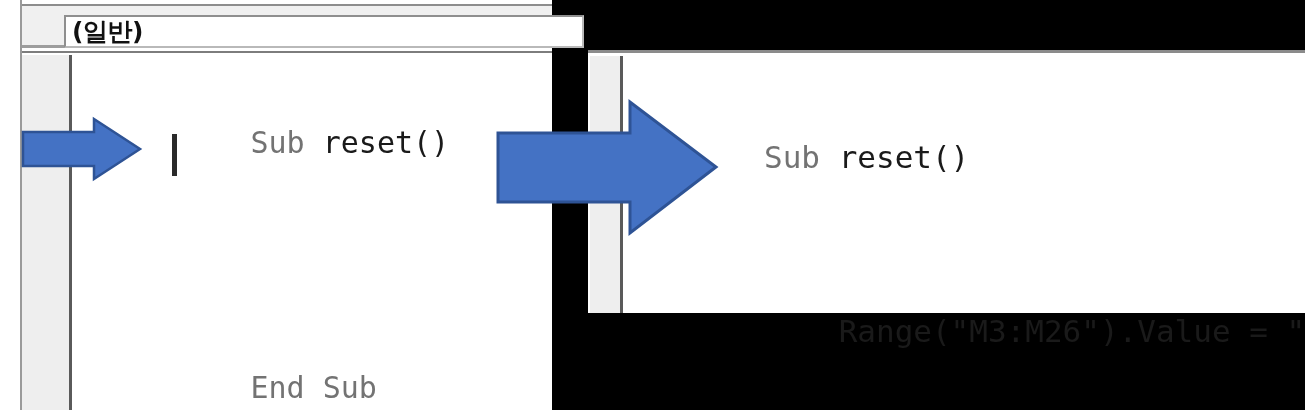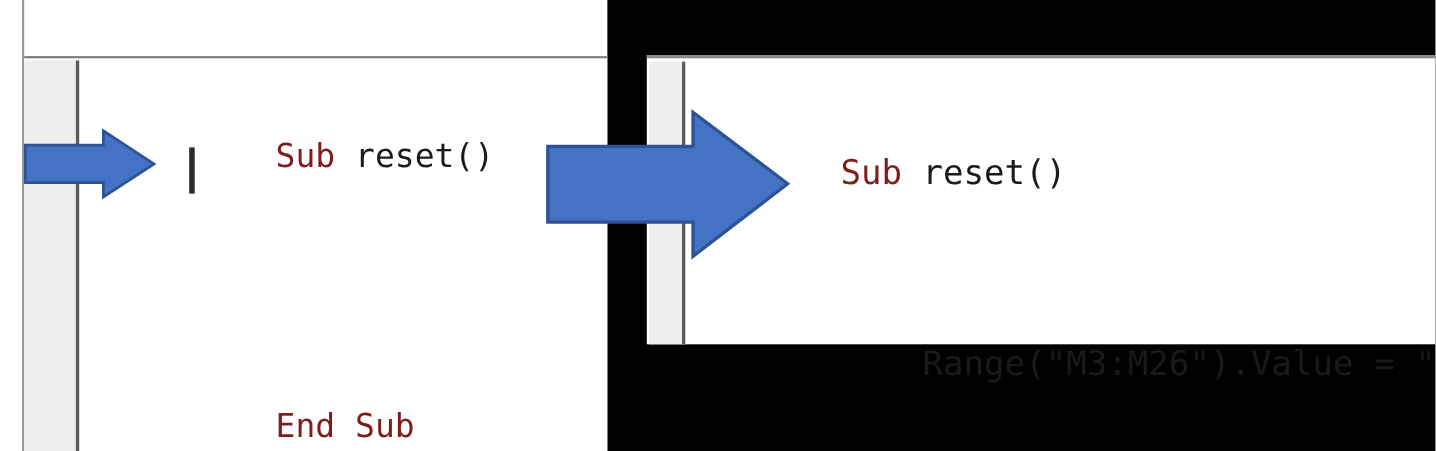--- a/index.html
+++ b/index.html
@@ -149,21 +149,21 @@
     font-size: 30px;
     line-height: 49px;
     white-space: pre;
     color: #1a1a1a;
     letter-spacing: 0px;
   }
   .code-line.right {
     font-size: 31px;
     line-height: 58px;
   }
-  .kw { color: #7f1d1d; }
+  .kw { color: #737373; }
   .blank-line { height: 49px; }
 
   
   #text-caret {
     position: absolute;
     left: 172px;
     top: 134px;
     width: 5px;
     height: 42px;
     background: #2a2a2a;
@@ -185,20 +185,25 @@
 </style>
 </head>
 <body>
 
 <div id="black-backdrop"></div>
 
 <div id="left-panel">
 
   <div id="left-panel-outer-border"></div>
 
+  <div id="combo-strip">
+    <div id="general-combobox">
+      <span id="general-combobox-value">(일반)</span>
+    </div>
+  </div>
 
   <div id="left-code-region">
     <div id="left-margin-bar"></div>
 
     <div id="left-code-text">
       <div class="code-line">
         <span class="kw">Sub </span><span>reset()</span>
       </div>
       <div class="blank-line"></div>
       <div class="blank-line"></div>

